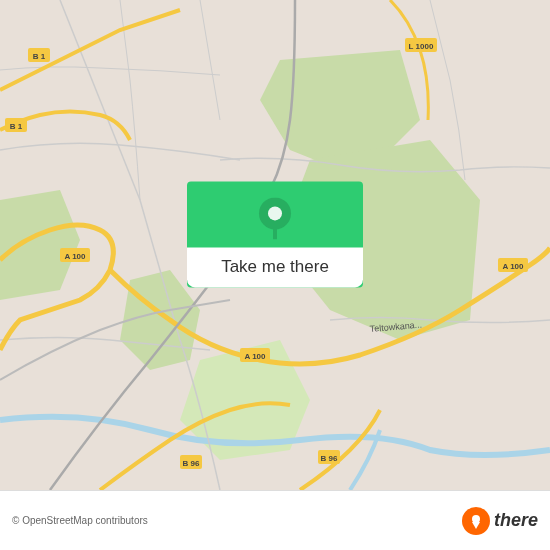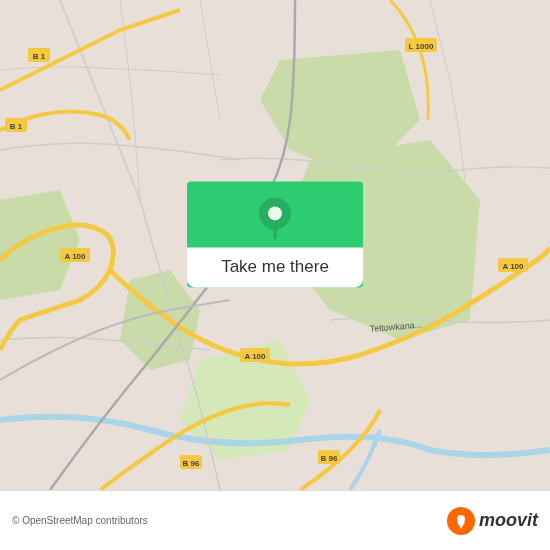--- a/index.html
+++ b/index.html
@@ -216,15 +216,15 @@
   <div class="bottom-left">
     <span class="copyright-text">© OpenStreetMap contributors</span>
   </div>
   <div class="moovit-logo">
     <div class="moovit-icon">
       <svg width="18" height="18" viewBox="0 0 18 18" xmlns="http://www.w3.org/2000/svg">
         <circle cx="9" cy="7" r="4" fill="white"></circle>
         <polygon points="5,10 13,10 9,17" fill="white"></polygon>
       </svg>
     </div>
-    <span class="moovit-text">moovit</span>
+    <span class="moovit-text">there</span>
   </div>
 </div>
 
 </body></html>

